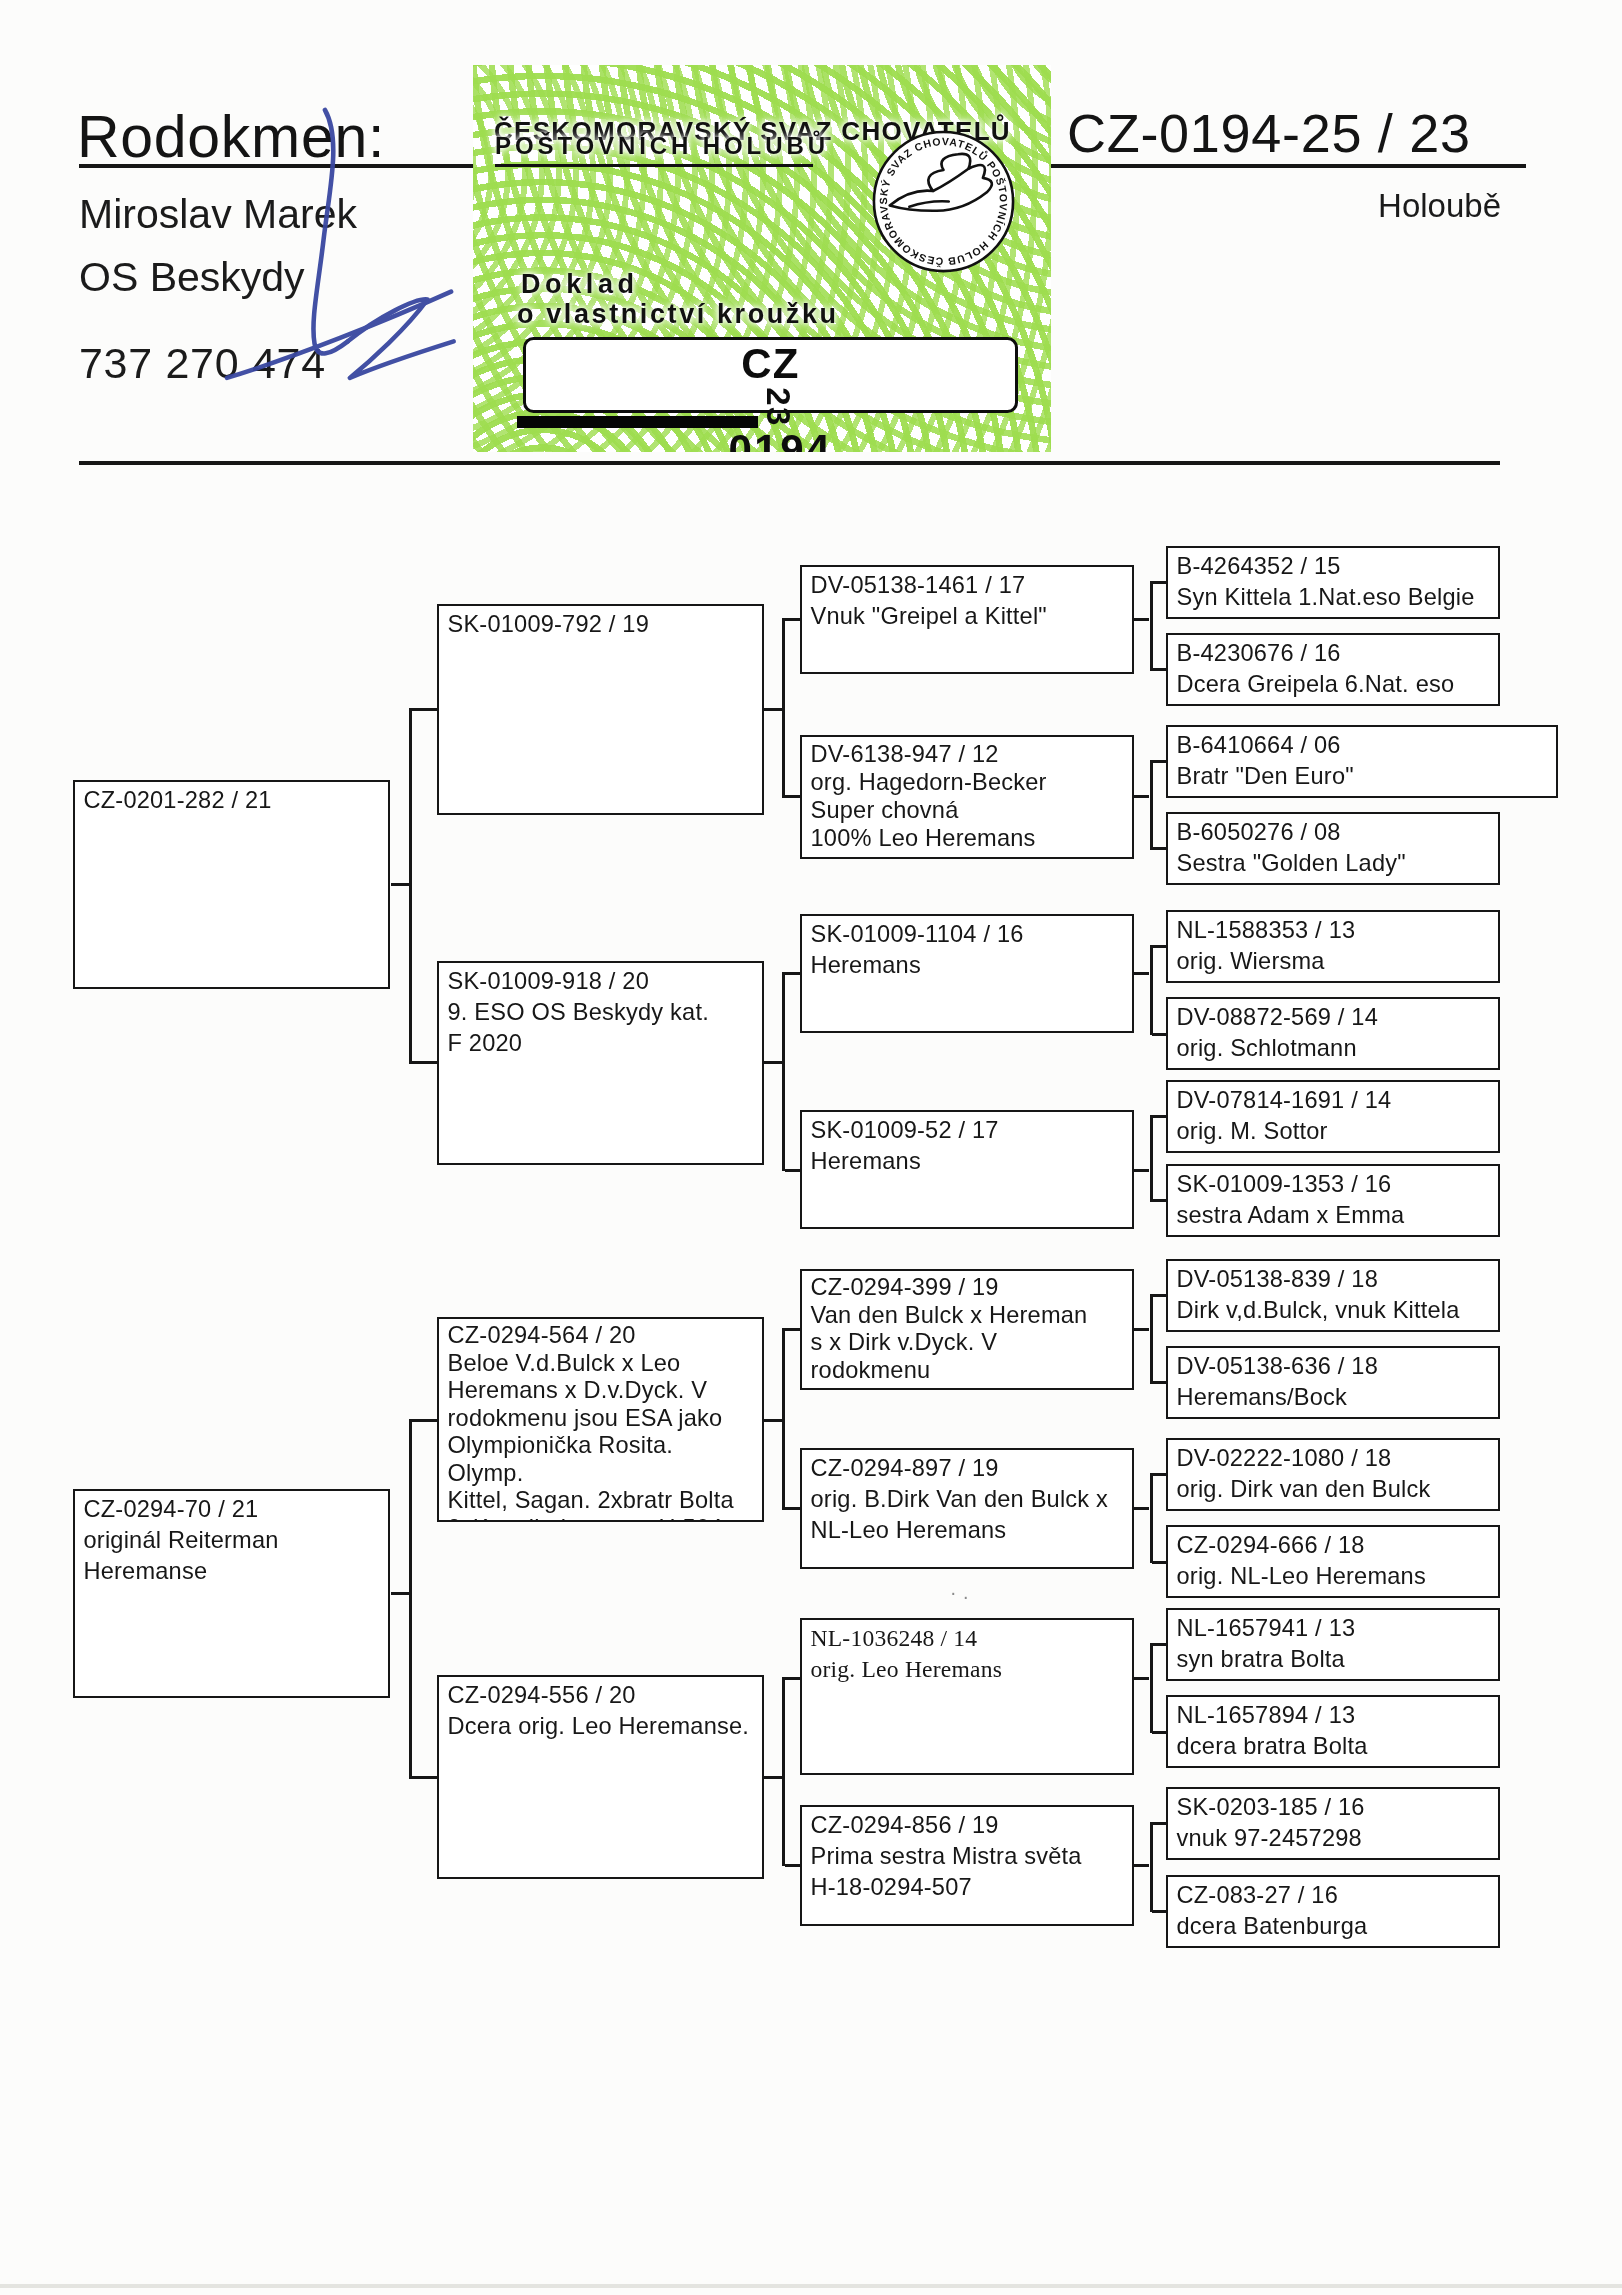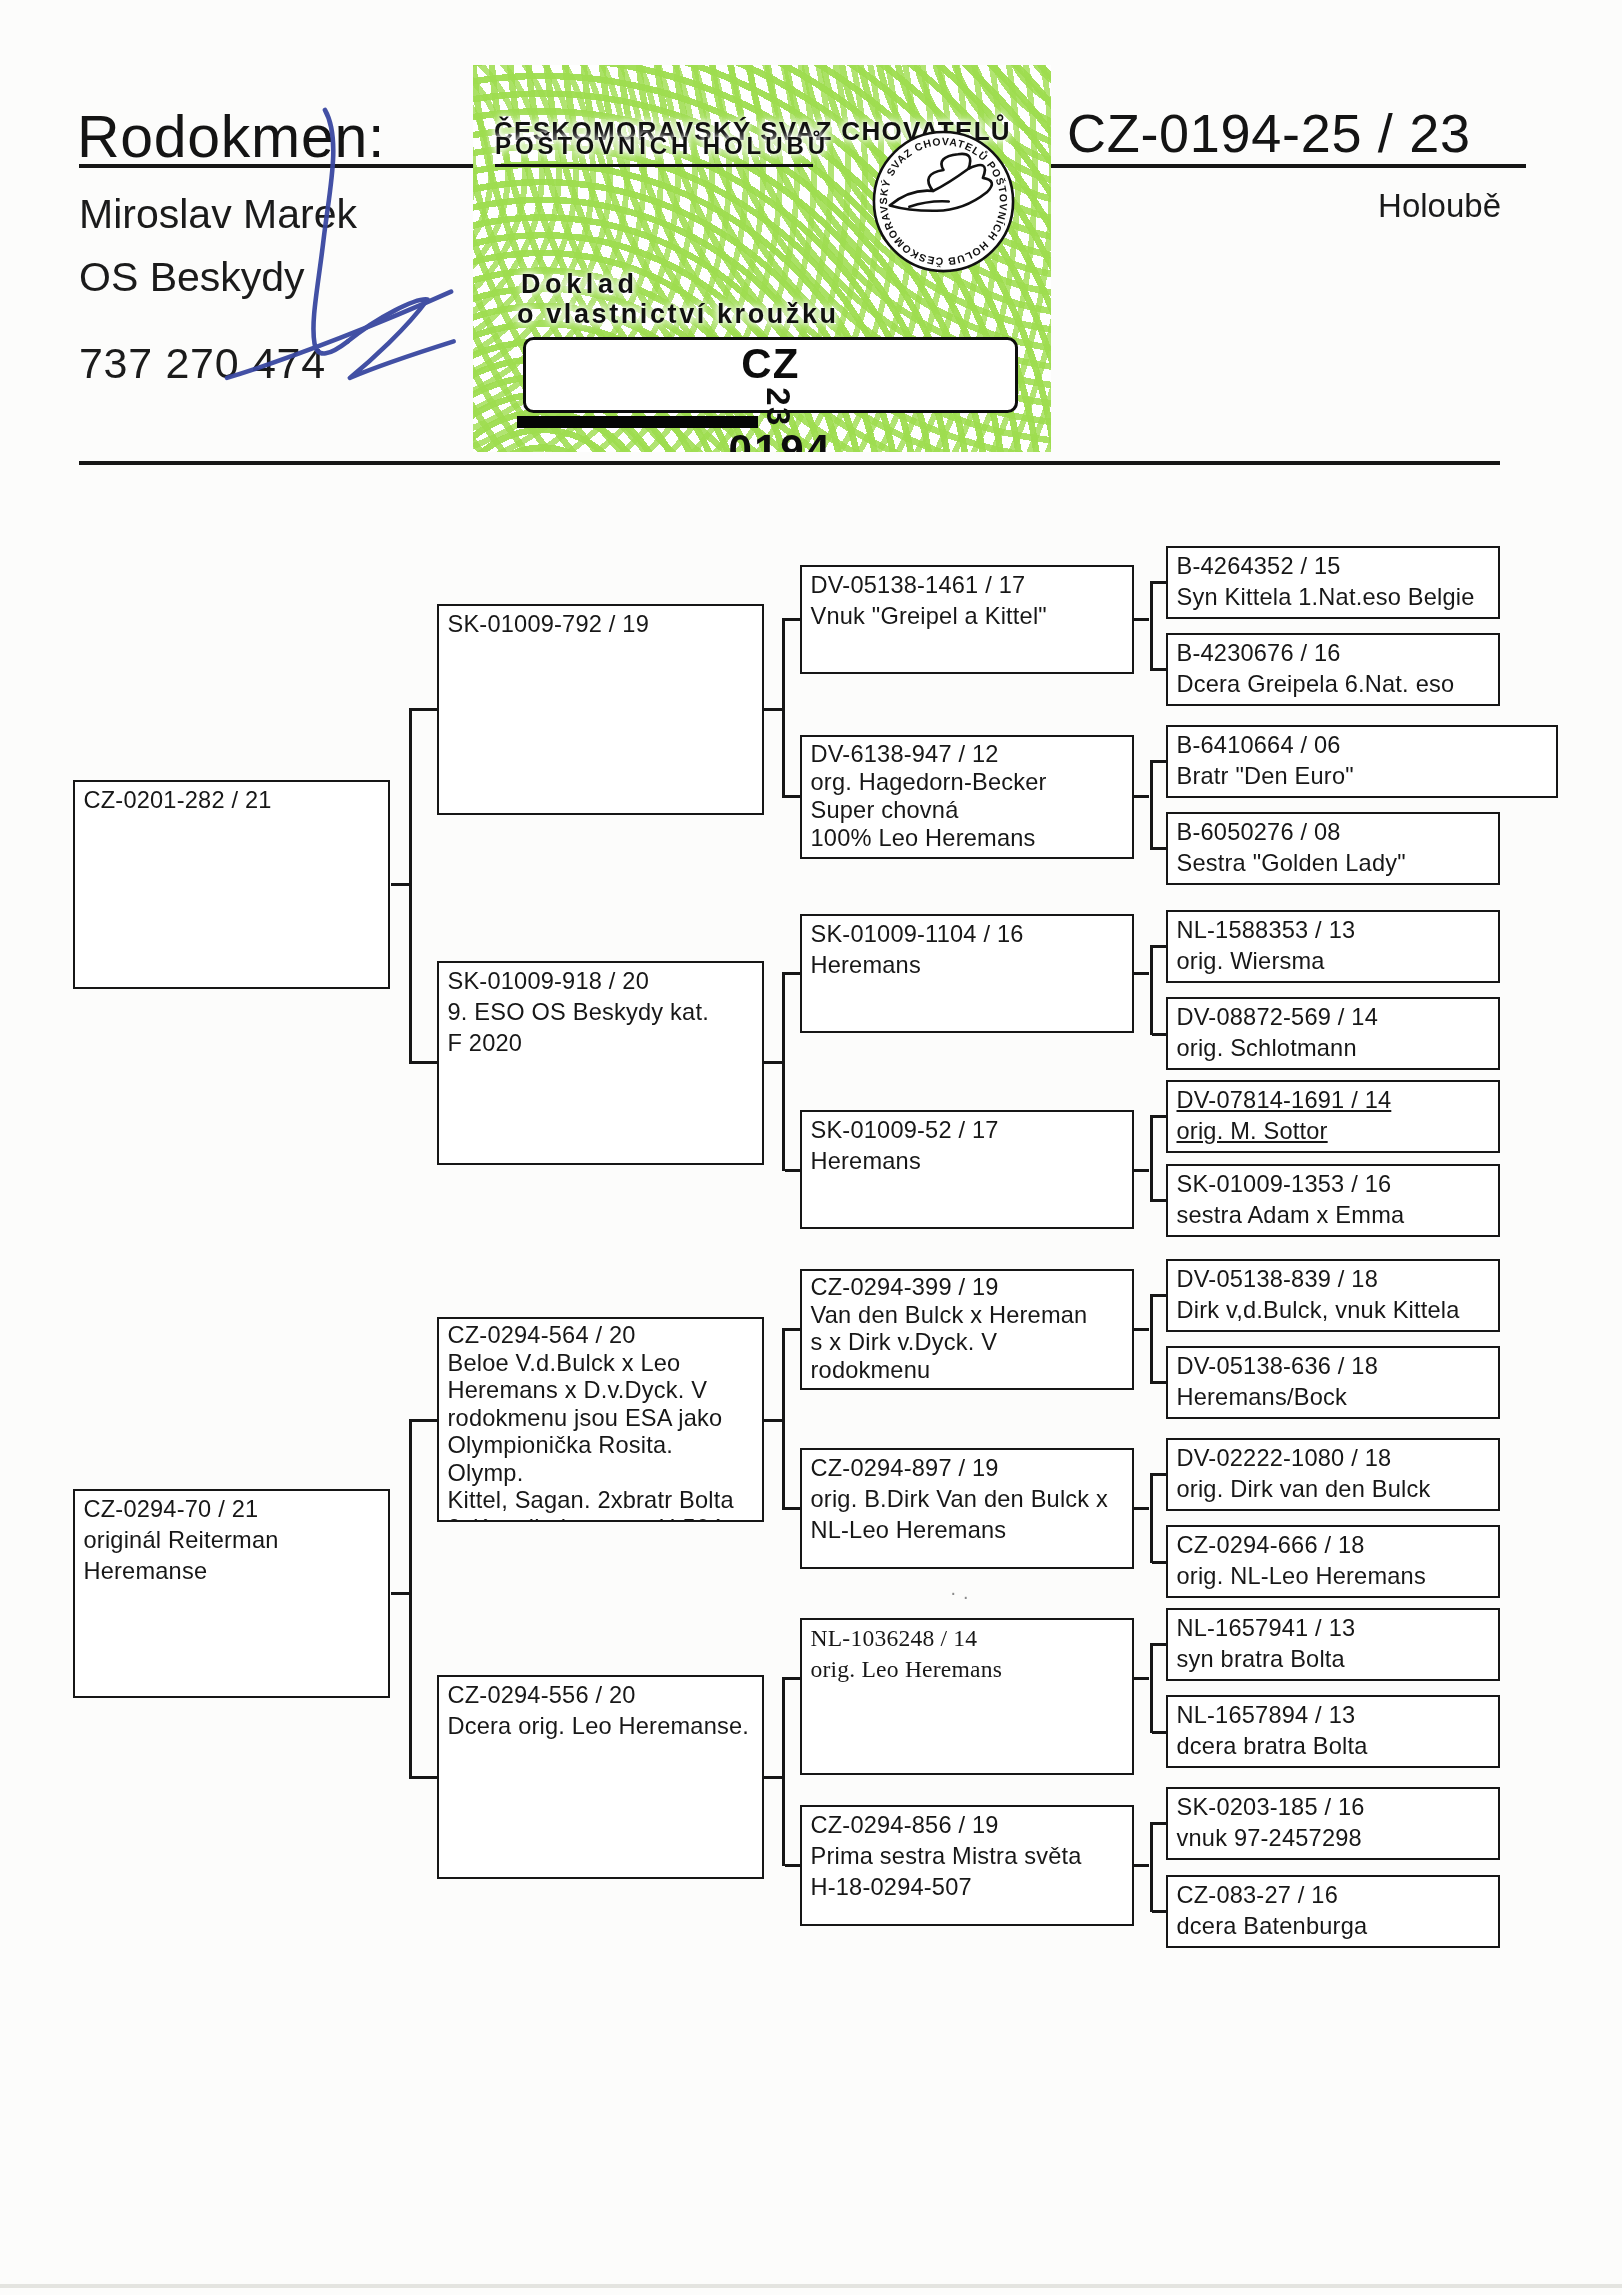--- a/index.html
+++ b/index.html
@@ -190,21 +190,21 @@
         <div>Sestra "Golden Lady"</div>
       </div>
       <div class="node" style="left: 1166px; top: 910px; width: 334px; height: 73px; line-height: 31px;">
         <div>NL-1588353 / 13</div>
         <div>orig. Wiersma</div>
       </div>
       <div class="node" style="left: 1166px; top: 997px; width: 334px; height: 73px; line-height: 31px;">
         <div>DV-08872-569 / 14</div>
         <div>orig. Schlotmann</div>
       </div>
-      <div class="node" style="left: 1166px; top: 1080px; width: 334px; height: 73px; line-height: 31px; text-decoration: underline;">
+      <div class="node" style="left: 1166px; top: 1080px; width: 334px; height: 73px; line-height: 31px;">
         <div>DV-07814-1691 / 14</div>
         <div>orig. M. Sottor</div>
       </div>
       <div class="node" style="left: 1166px; top: 1164px; width: 334px; height: 73px; line-height: 31px;">
         <div>SK-01009-1353 / 16</div>
         <div>sestra Adam x Emma</div>
       </div>
       <div class="node" style="left: 1166px; top: 1259px; width: 334px; height: 73px; line-height: 31px;">
         <div>DV-05138-839 / 18</div>
         <div>Dirk v,d.Bulck, vnuk Kittela</div>

